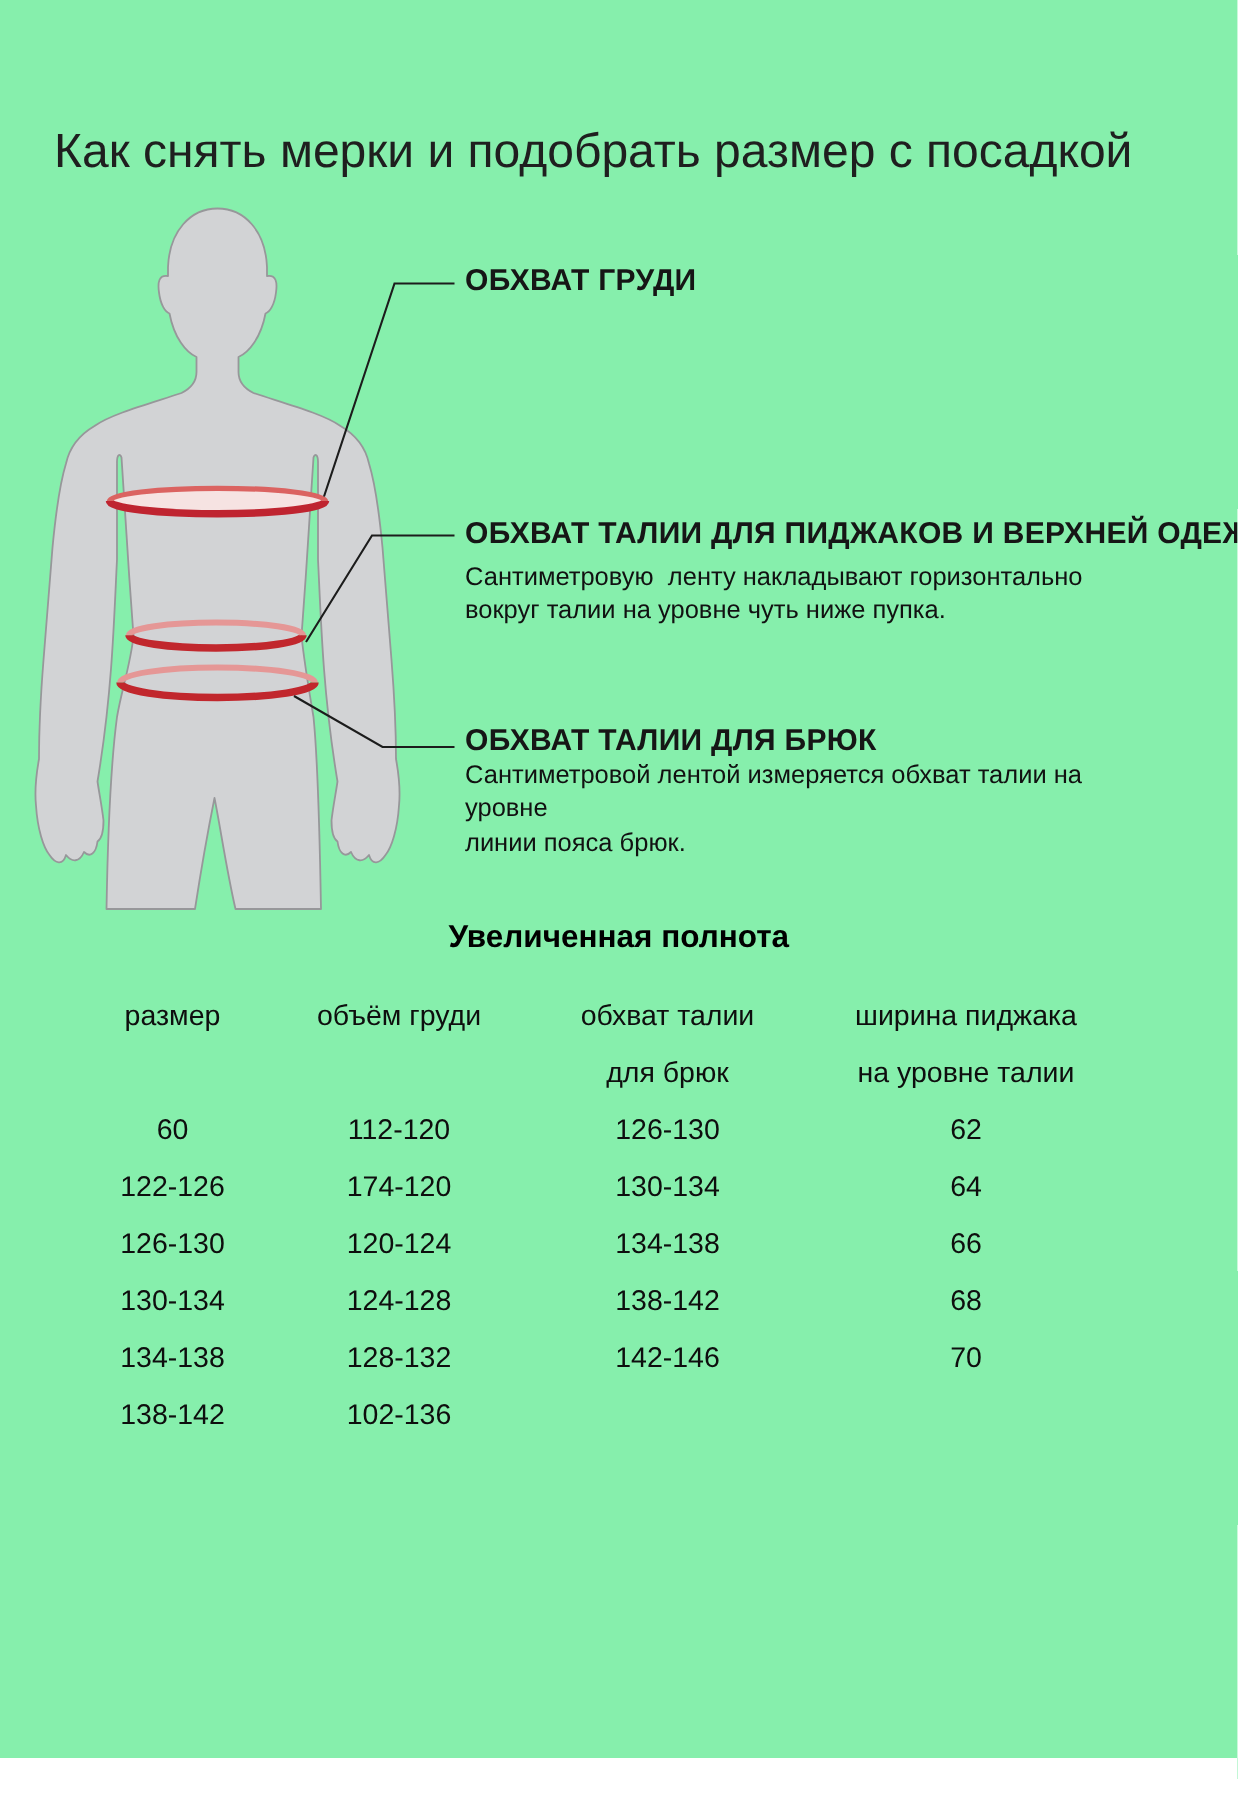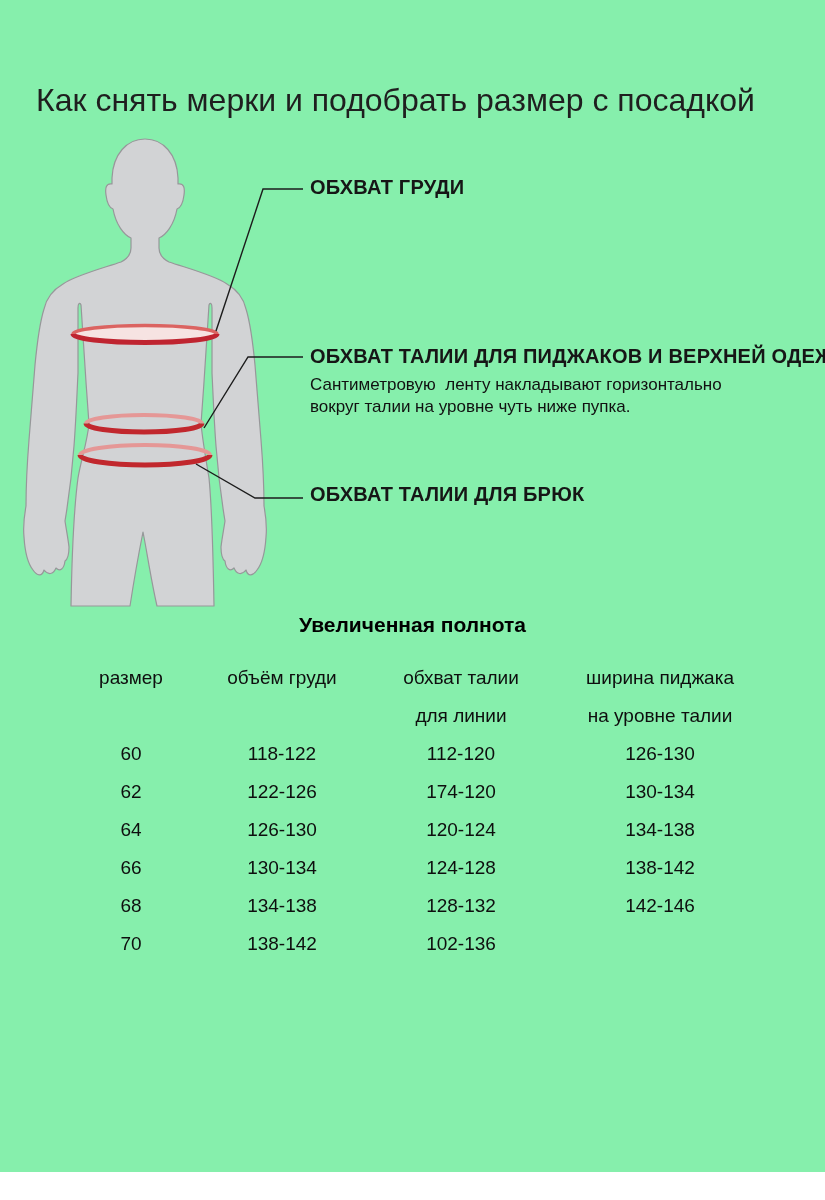--- a/index.html
+++ b/index.html
@@ -21,21 +21,21 @@
     white-space:pre-wrap;width:470px;
   }
   .h1pos{top:176px;} .d1pos{top:202px;}
   .h2pos{top:345px;} .d2pos{top:374px;}
   .h3pos{top:483px;} .d3pos{top:506px;}
   .table-caption{
     position:absolute;left:0;right:0;top:613px;text-align:center;
     font-size:21px;font-weight:700;color:#000;
   }
   .size-table{
-    position:absolute;left:44px;top:659px;width:700px;
+    position:absolute;left:28px;top:659px;width:700px;
     display:grid;grid-template-columns:174px 128px 230px 168px;
     font-size:19px;color:#0e0e0e;
   }
   .size-table .hcell{
     line-height:38px;text-align:center;white-space:pre-line;height:76px;
   }
   .size-table .cell{
     line-height:38px;text-align:center;height:38px;
   }
 </style>
@@ -124,33 +124,34 @@
     </svg>
   </div>
 
   <div class="sec-heading h1pos">ОБХВАТ ГРУДИ</div>
 
   <div class="sec-heading h2pos">ОБХВАТ ТАЛИИ ДЛЯ ПИДЖАКОВ И ВЕРХНЕЙ ОДЕЖДЫ</div>
   <div class="sec-desc d2pos">Сантиметровую  ленту накладывают горизонтально
 вокруг талии на уровне чуть ниже пупка.</div>
 
   <div class="sec-heading h3pos">ОБХВАТ ТАЛИИ ДЛЯ БРЮК</div>
+  <div class="sec-desc d3pos">Сантиметровой лентой измеряется обхват талии на уровне
+линии пояса брюк.</div>
 
   <div class="table-caption">Увеличенная полнота</div>
 
   <div class="size-table">
     <div class="hcell">размер</div>
     <div class="hcell">объём груди</div>
     <div class="hcell">обхват талии
-для линии</div>
+для брюк</div>
     <div class="hcell">ширина пиджака
 на уровне талии</div>
 
     <div class="cell">60</div>
-    <div class="cell">118-122</div>
     <div class="cell">112-120</div>
     <div class="cell">126-130</div>
 
     <div class="cell">62</div>
     <div class="cell">122-126</div>
     <div class="cell">174-120</div>
     <div class="cell">130-134</div>
 
     <div class="cell">64</div>
     <div class="cell">126-130</div>

